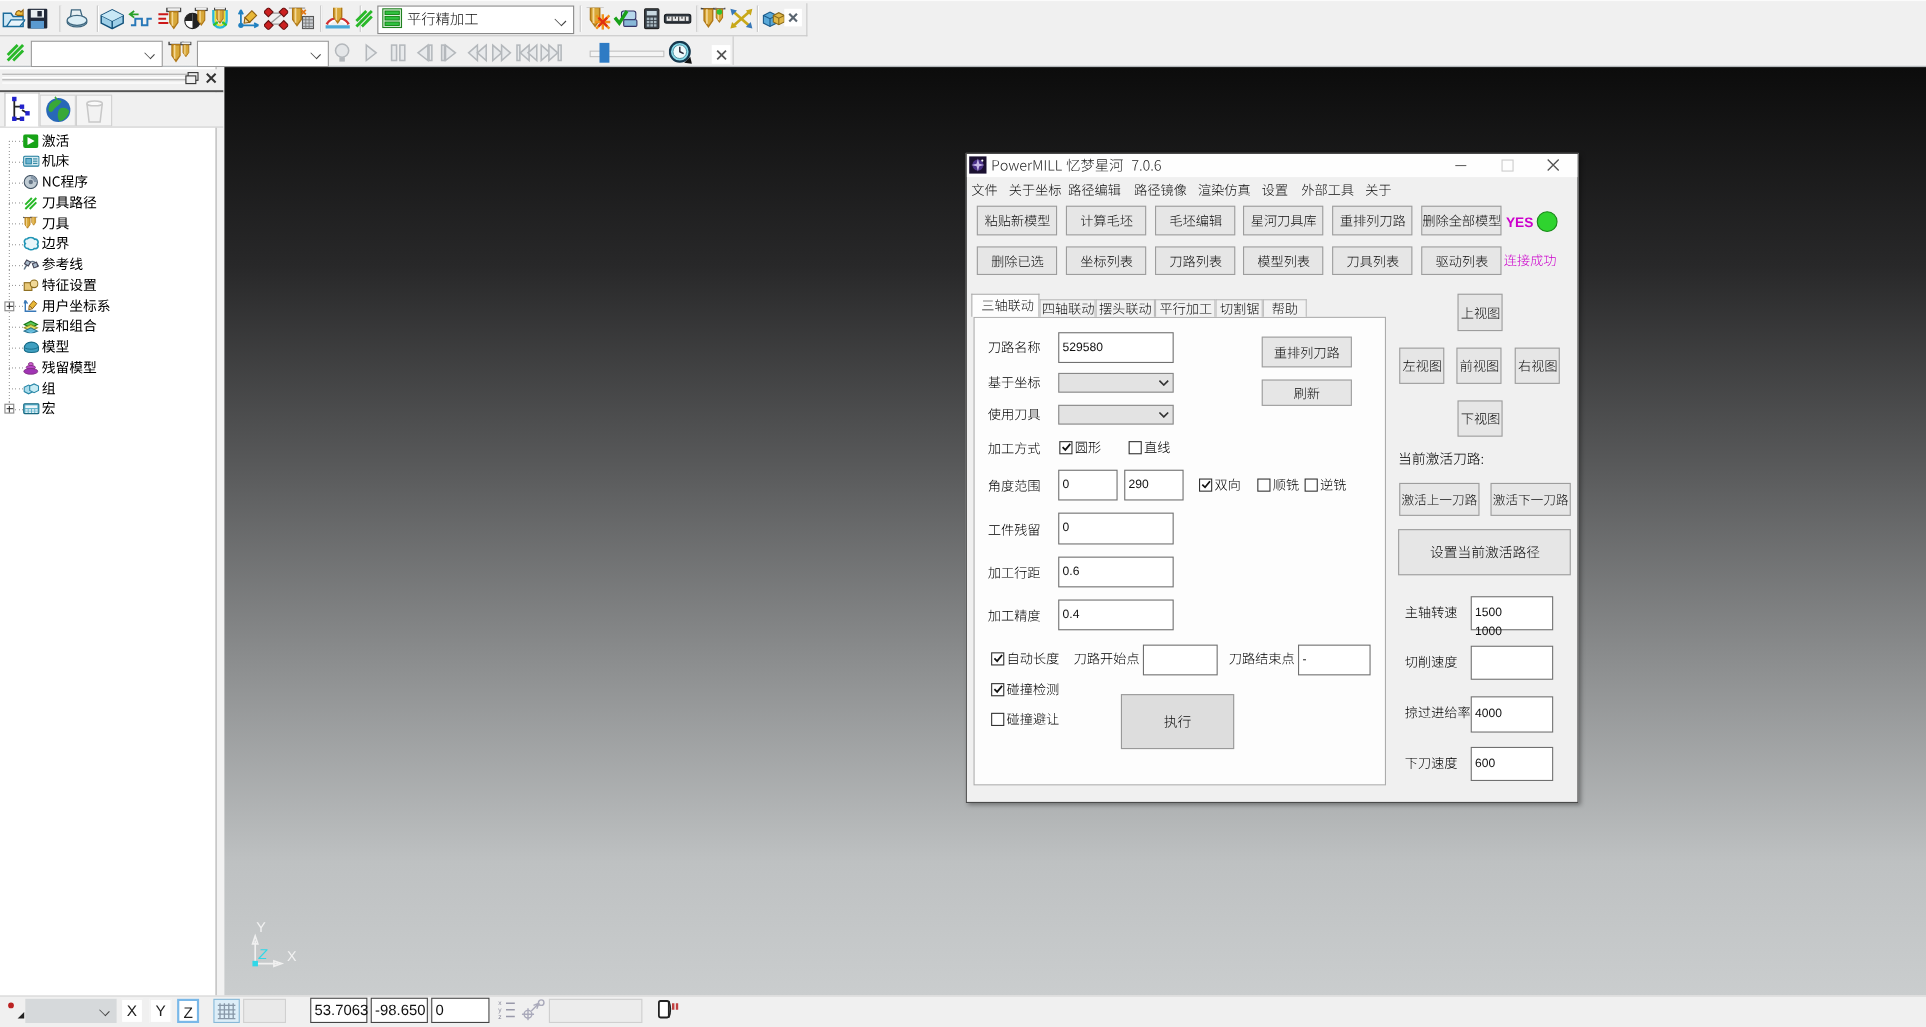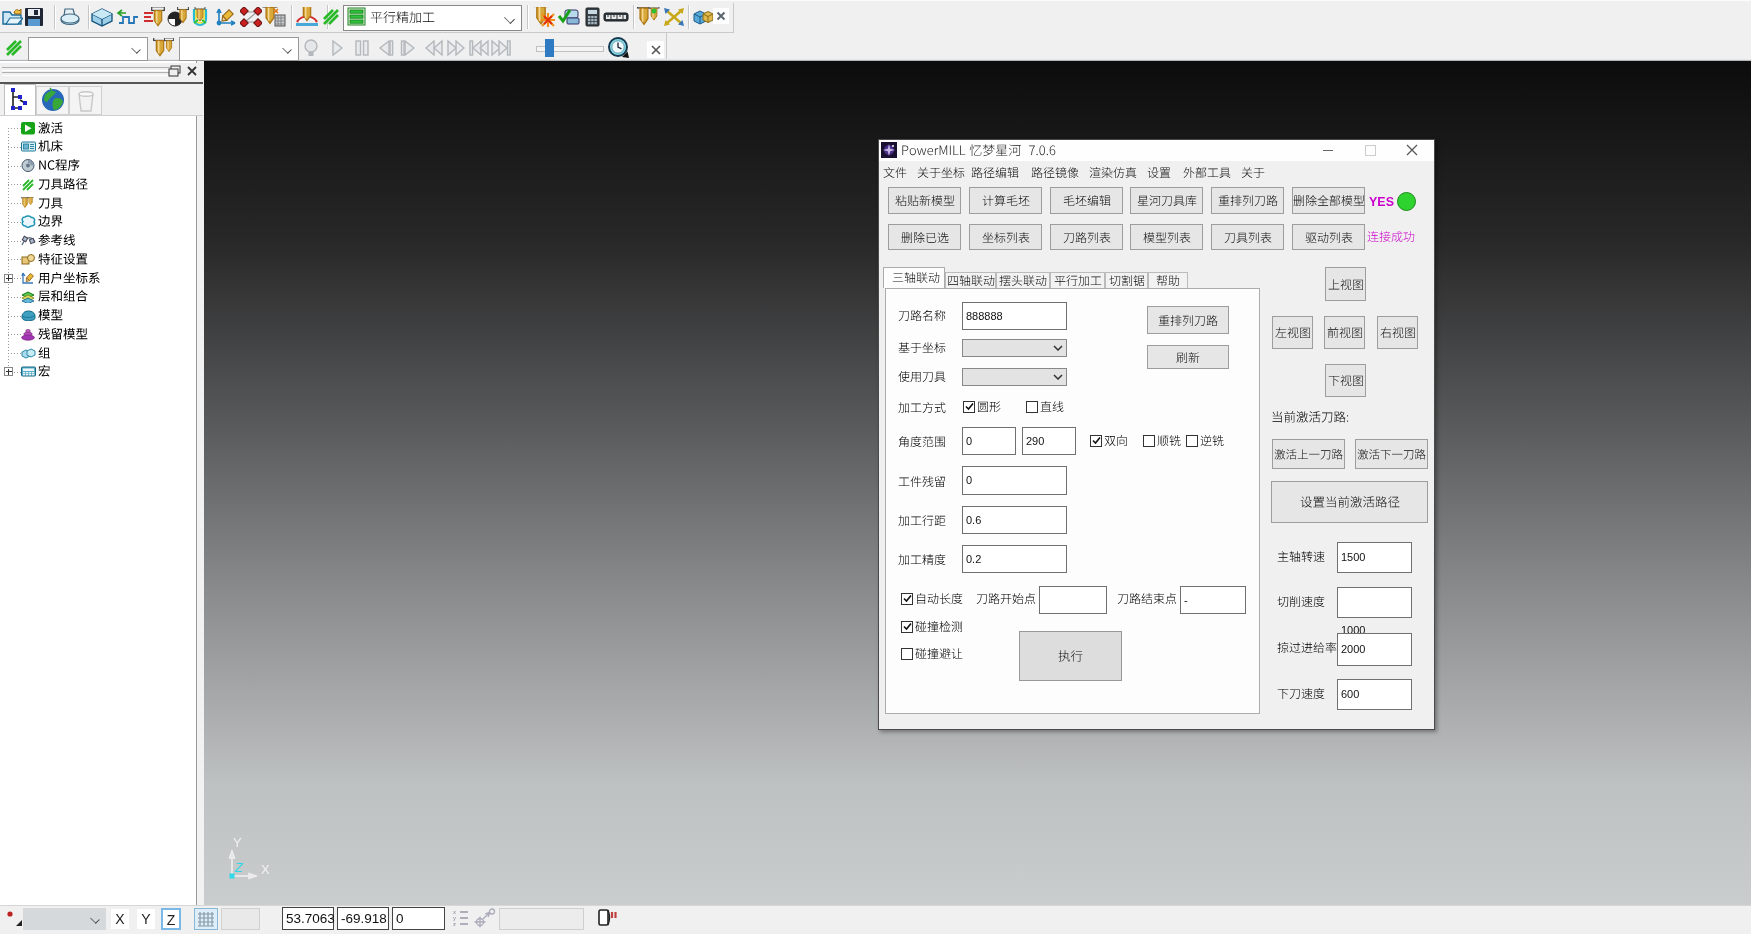--- a/index.html
+++ b/index.html
@@ -955,21 +955,21 @@
       <use href="#g150" x="0"></use>
       <use href="#g151" x="1000"></use>
     </svg></div>
 <div style="position:absolute;left:898px;top:309px;line-height:0"><svg style="" width="48.0" height="13.9" viewBox="0 -928 4000 1160" fill="#000">
       <use href="#g98" x="0"></use>
       <use href="#g62" x="1000"></use>
       <use href="#g152" x="2000"></use>
       <use href="#g153" x="3000"></use>
     </svg></div>
 <div style="position:absolute;left:962px;top:302px;width:105px;height:28px;background:#fff;border:1px solid #707070;box-sizing:border-box"></div>
-<div style="position:absolute;left:966px;top:309.5px;font:11px 'Liberation Sans',sans-serif;color:#111;white-space:nowrap;">888888</div>
+<div style="position:absolute;left:966px;top:309.5px;font:11px 'Liberation Sans',sans-serif;color:#111;white-space:nowrap;">529580</div>
 <div style="position:absolute;left:898px;top:341px;line-height:0"><svg style="" width="48.0" height="13.9" viewBox="0 -928 4000 1160" fill="#000">
       <use href="#g154" x="0"></use>
       <use href="#g59" x="1000"></use>
       <use href="#g60" x="2000"></use>
       <use href="#g61" x="3000"></use>
     </svg></div>
 <div style="position:absolute;left:962px;top:339px;width:105px;height:18px;background:#e3e3e3;border:1px solid #888;box-sizing:border-box"></div>
 <div style="position:absolute;left:1053px;top:345.0px;line-height:0"><svg width="10" height="6" viewBox="0 0 10 6">
       <path d="M1 1 L5 5 L9 1" stroke="#333" stroke-width="1.5" fill="none"></path>
     </svg></div>
@@ -1046,21 +1046,21 @@
     </svg></div>
 <div style="position:absolute;left:962px;top:506px;width:105px;height:28px;background:#fff;border:1px solid #707070;box-sizing:border-box"></div>
 <div style="position:absolute;left:966px;top:513.5px;font:11px 'Liberation Sans',sans-serif;color:#111;white-space:nowrap;">0.6</div>
 <div style="position:absolute;left:898px;top:553px;line-height:0"><svg style="" width="48.0" height="13.9" viewBox="0 -928 4000 1160" fill="#000">
       <use href="#g3" x="0"></use>
       <use href="#g4" x="1000"></use>
       <use href="#g2" x="2000"></use>
       <use href="#g164" x="3000"></use>
     </svg></div>
 <div style="position:absolute;left:962px;top:545px;width:105px;height:28px;background:#fff;border:1px solid #707070;box-sizing:border-box"></div>
-<div style="position:absolute;left:966px;top:552.5px;font:11px 'Liberation Sans',sans-serif;color:#111;white-space:nowrap;">0.2</div>
+<div style="position:absolute;left:966px;top:552.5px;font:11px 'Liberation Sans',sans-serif;color:#111;white-space:nowrap;">0.4</div>
 <div style="position:absolute;left:901px;top:593px;width:12px;height:12px;background:#fff;border:1px solid #333;box-sizing:border-box"></div>
 <div style="position:absolute;left:902px;top:593px;line-height:0"><svg width="11" height="11" viewBox="0 0 11 11" style="">
       <path d="M2 5.5 L4.5 8 L9 2.5" stroke="#111" stroke-width="1.6" fill="none"></path>
     </svg></div>
 <div style="position:absolute;left:915px;top:592px;line-height:0"><svg style="" width="48.0" height="13.9" viewBox="0 -928 4000 1160" fill="#000">
       <use href="#g175" x="0"></use>
       <use href="#g122" x="1000"></use>
       <use href="#g176" x="2000"></use>
       <use href="#g164" x="3000"></use>
     </svg></div>
@@ -1192,30 +1192,30 @@
     </svg></div>
 <div style="position:absolute;left:1337px;top:542px;width:75px;height:31px;background:#fff;border:1px solid #707070;box-sizing:border-box"></div>
 <div style="position:absolute;left:1341px;top:551.0px;font:11px 'Liberation Sans',sans-serif;color:#111;white-space:nowrap;">1500</div>
 <div style="position:absolute;left:1277px;top:595px;line-height:0"><svg style="" width="48.0" height="13.9" viewBox="0 -928 4000 1160" fill="#000">
       <use href="#g145" x="0"></use>
       <use href="#g216" x="1000"></use>
       <use href="#g215" x="2000"></use>
       <use href="#g164" x="3000"></use>
     </svg></div>
 <div style="position:absolute;left:1337px;top:587px;width:75px;height:31px;background:#fff;border:1px solid #707070;box-sizing:border-box"></div>
-<div style="position:absolute;left:1341px;top:624px;font:11px 'Liberation Sans',sans-serif;color:#111;white-space:nowrap;">1000</div>
+<div style="position:absolute;left:1341px;top:568px;font:11px 'Liberation Sans',sans-serif;color:#111;white-space:nowrap;">1000</div>
 <div style="position:absolute;left:1277px;top:641px;line-height:0"><svg style="" width="60.0" height="13.9" viewBox="0 -928 5000 1160" fill="#000">
       <use href="#g217" x="0"></use>
       <use href="#g218" x="1000"></use>
       <use href="#g219" x="2000"></use>
       <use href="#g220" x="3000"></use>
       <use href="#g221" x="4000"></use>
     </svg></div>
 <div style="position:absolute;left:1337px;top:633px;width:75px;height:33px;background:#fff;border:1px solid #707070;box-sizing:border-box"></div>
-<div style="position:absolute;left:1341px;top:643.0px;font:11px 'Liberation Sans',sans-serif;color:#111;white-space:nowrap;">2000</div>
+<div style="position:absolute;left:1341px;top:643.0px;font:11px 'Liberation Sans',sans-serif;color:#111;white-space:nowrap;">4000</div>
 <div style="position:absolute;left:1277px;top:687px;line-height:0"><svg style="" width="48.0" height="13.9" viewBox="0 -928 4000 1160" fill="#000">
       <use href="#g205" x="0"></use>
       <use href="#g98" x="1000"></use>
       <use href="#g215" x="2000"></use>
       <use href="#g164" x="3000"></use>
     </svg></div>
 <div style="position:absolute;left:1337px;top:679px;width:75px;height:31px;background:#fff;border:1px solid #707070;box-sizing:border-box"></div>
 <div style="position:absolute;left:1341px;top:688.0px;font:11px 'Liberation Sans',sans-serif;color:#111;white-space:nowrap;">600</div>
 <div style="position:absolute;left:0;top:905px;width:1751px;height:29px;background:#f0f0f0;border-top:1px solid #d6d6d6"></div>
 <div style="position:absolute;left:3px;top:908px;line-height:0"><svg width="20" height="20" viewBox="0 0 20 20" style="">
@@ -1229,21 +1229,21 @@
 <div style="position:absolute;left:161px;top:908px;width:20px;height:22px;background:#fff;border:2px solid #7ab8e8;box-sizing:border-box;font:14px 'Liberation Sans';color:#222;text-align:center;line-height:20px">Z</div>
 <div style="position:absolute;left:194px;top:908px;width:24px;height:22px;background:#ddeef8;border:1.4px solid #88b8d8;box-sizing:border-box;line-height:0;padding:1px"><svg width="20" height="18" viewBox="0 0 20 18" style="">
       <g stroke="#8898a8" stroke-width="1.2" fill="none">
         <path d="M2 4 L18 4 M2 8 L18 8 M2 12 L18 12 M2 16 L18 16 M4 2 L4 16 M8 2 L8 16 M12 2 L12 16 M16 2 L16 16"></path>
       </g>
     </svg></div>
 <div style="position:absolute;left:221px;top:908px;width:39px;height:22px;background:#e9e9e9;border:1px solid #d0d0d0;box-sizing:border-box"></div>
 <div style="position:absolute;left:282px;top:907px;width:52px;height:23px;background:#fff;border:1px solid #444;box-sizing:border-box"></div>
 <div style="position:absolute;left:286px;top:911px;font:13.5px 'Liberation Sans',sans-serif;color:#111;white-space:nowrap;">53.7063</div>
 <div style="position:absolute;left:337px;top:907px;width:52px;height:23px;background:#fff;border:1px solid #444;box-sizing:border-box"></div>
-<div style="position:absolute;left:341px;top:911px;font:13.5px 'Liberation Sans',sans-serif;color:#111;white-space:nowrap;">-69.918</div>
+<div style="position:absolute;left:341px;top:911px;font:13.5px 'Liberation Sans',sans-serif;color:#111;white-space:nowrap;">-98.650</div>
 <div style="position:absolute;left:392px;top:907px;width:53px;height:23px;background:#fff;border:1px solid #444;box-sizing:border-box"></div>
 <div style="position:absolute;left:396px;top:911px;font:13.5px 'Liberation Sans',sans-serif;color:#111;white-space:nowrap;">0</div>
 <div style="position:absolute;left:452px;top:907px;line-height:0"><svg width="22" height="20" viewBox="0 0 22 20" style="">
       <g font-family="Liberation Sans" font-size="6" fill="#889">
         <text x="1" y="7">x</text>
         <text x="1" y="13">y</text>
         <text x="1" y="19">z</text>
       </g>
       <g stroke="#99a" stroke-width="1.4">
         <path d="M8 5 L16 5 M8 11 L16 11 M8 17 L16 17"></path>

